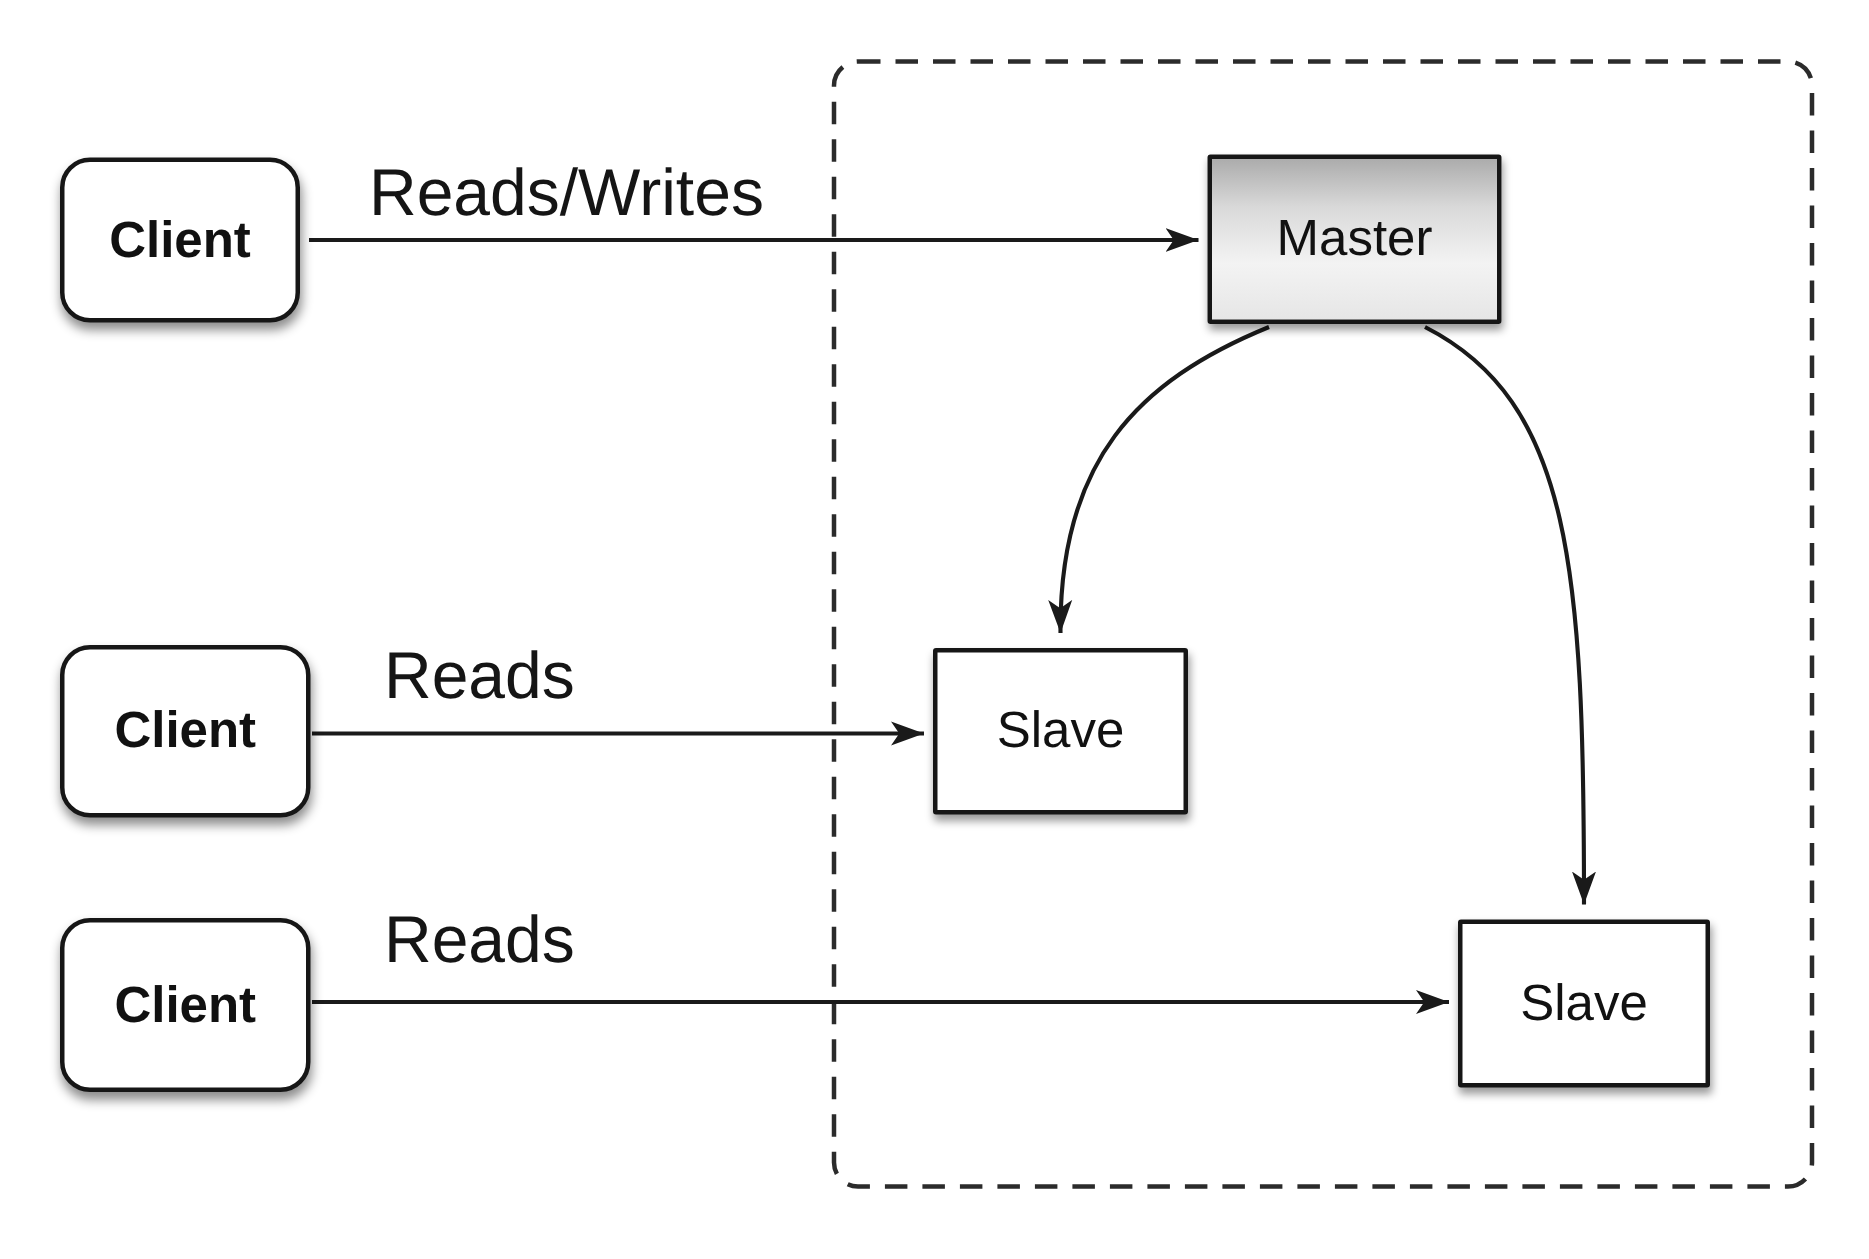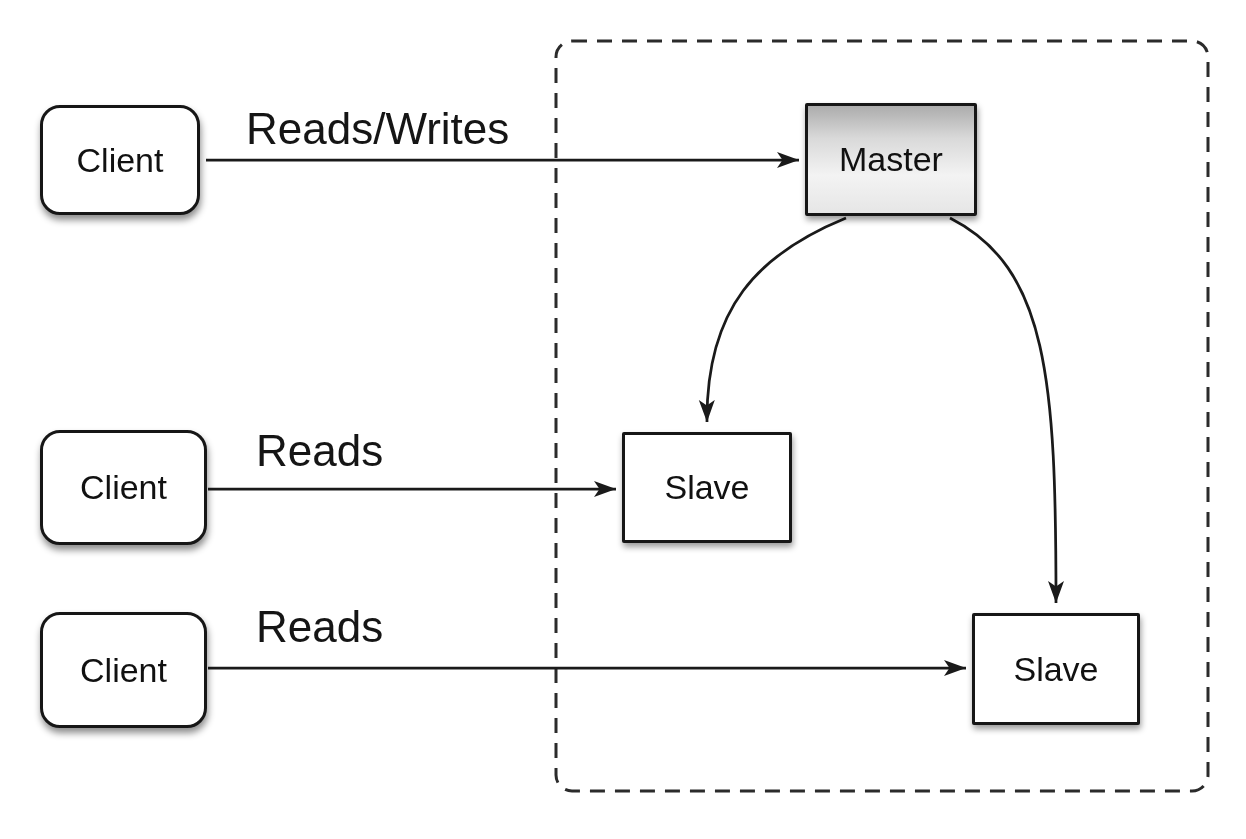--- a/index.html
+++ b/index.html
@@ -28,39 +28,40 @@
     justify-content: center;
     font-size: 34px;
     color: #111111;
     background: #ffffff;
     border: 3px solid #161616;
     box-shadow: 1px 4px 6px rgba(0,0,0,0.40);
   }
   .client {
     border-radius: 20px;
     box-shadow: 1px 5px 7px rgba(0,0,0,0.45);
+    font-weight: bold;
   }
   .master {
     background: linear-gradient(180deg, #acacac 0%, #d9d9d9 30%, #f3f3f3 65%, #e6e6e6 100%);
     border-radius: 2px;
   }
   .slave {
     border-radius: 2px;
   }
   .edge-label {
     position: absolute;
     font-size: 44px;
     color: #151515;
     white-space: nowrap;
   }
   
   #client-1 { left: 40px;  top: 105px; width: 160px; height: 110px; }
   #client-2 { left: 40px;  top: 430px; width: 167px; height: 115px; }
   #client-3 { left: 40px;  top: 612px; width: 167px; height: 116px; }
-  #master-node { left: 805px; top: 103px; width: 172px; height: 113px; }
+  #master-node { left: 805px; top: 103px; width: 196px; height: 113px; }
   #slave-1  { left: 622px; top: 432px; width: 170px; height: 111px; }
   #slave-2  { left: 972px; top: 613px; width: 168px; height: 112px; }
   
   #label-reads-writes { left: 246px; top: 104px; }
   #label-reads-mid    { left: 256px; top: 426px; }
   #label-reads-bottom { left: 256px; top: 602px; }
   #label-replication  { left: 773px; top: 266px; }
 </style>
 </head>
 <body>

